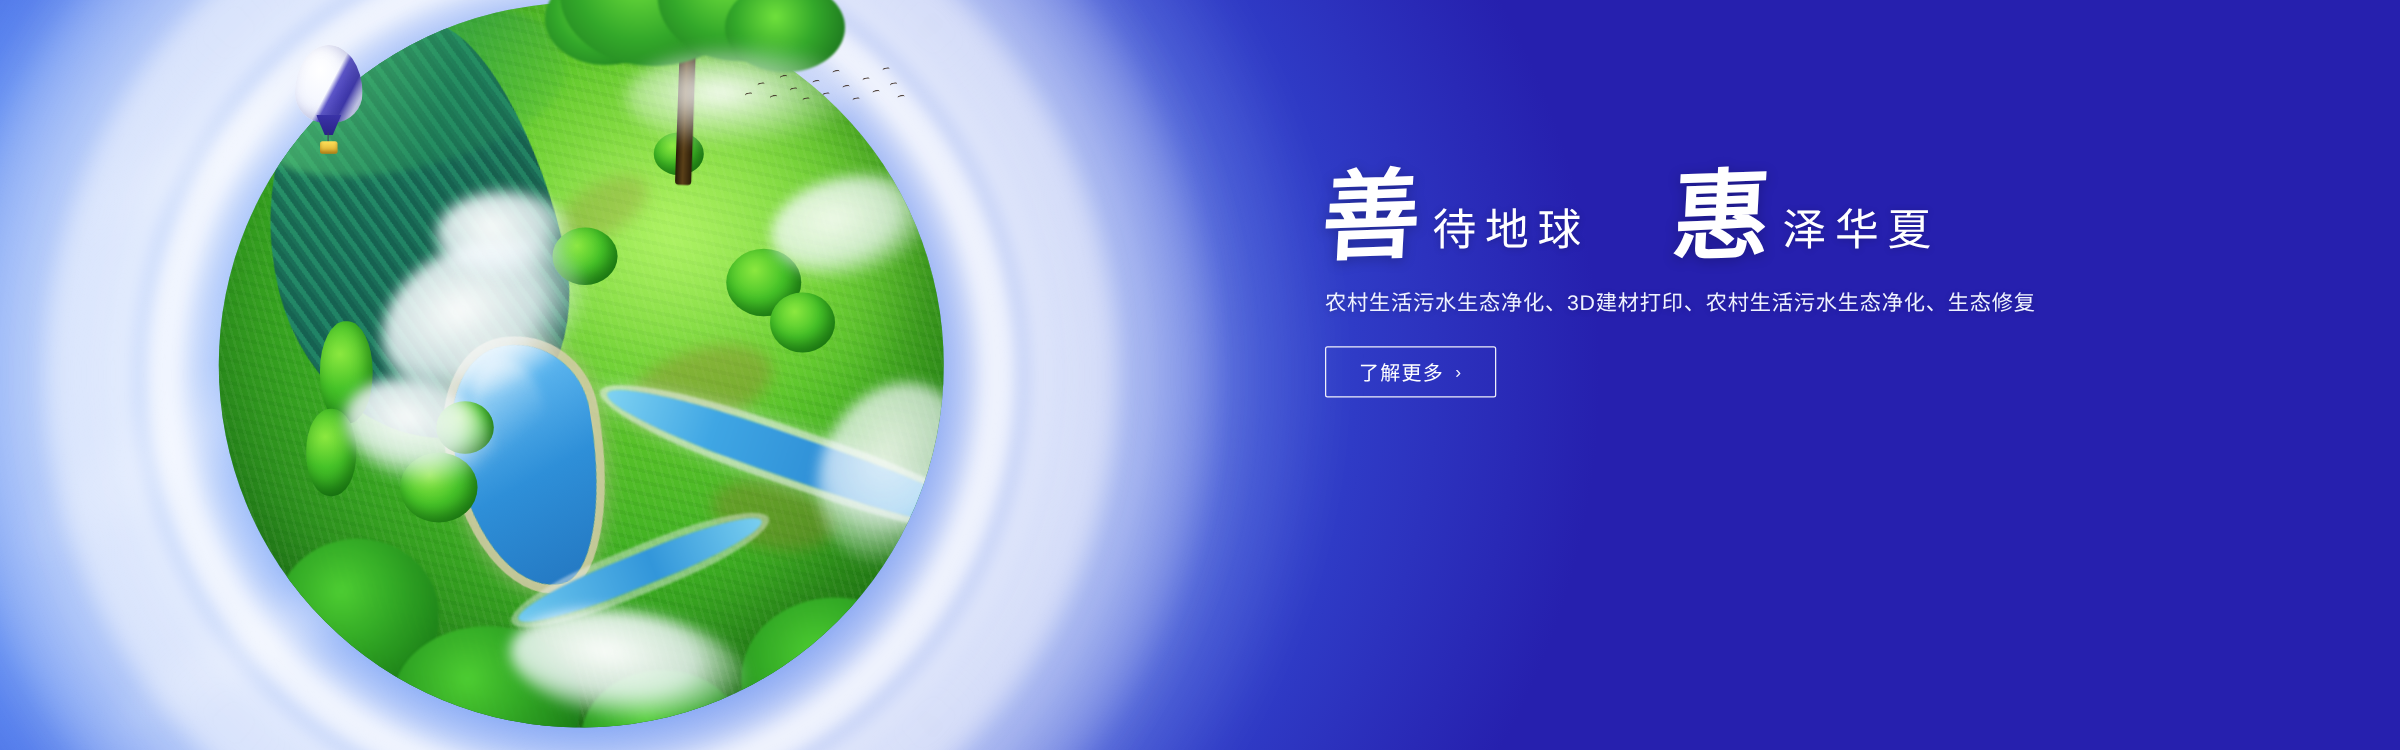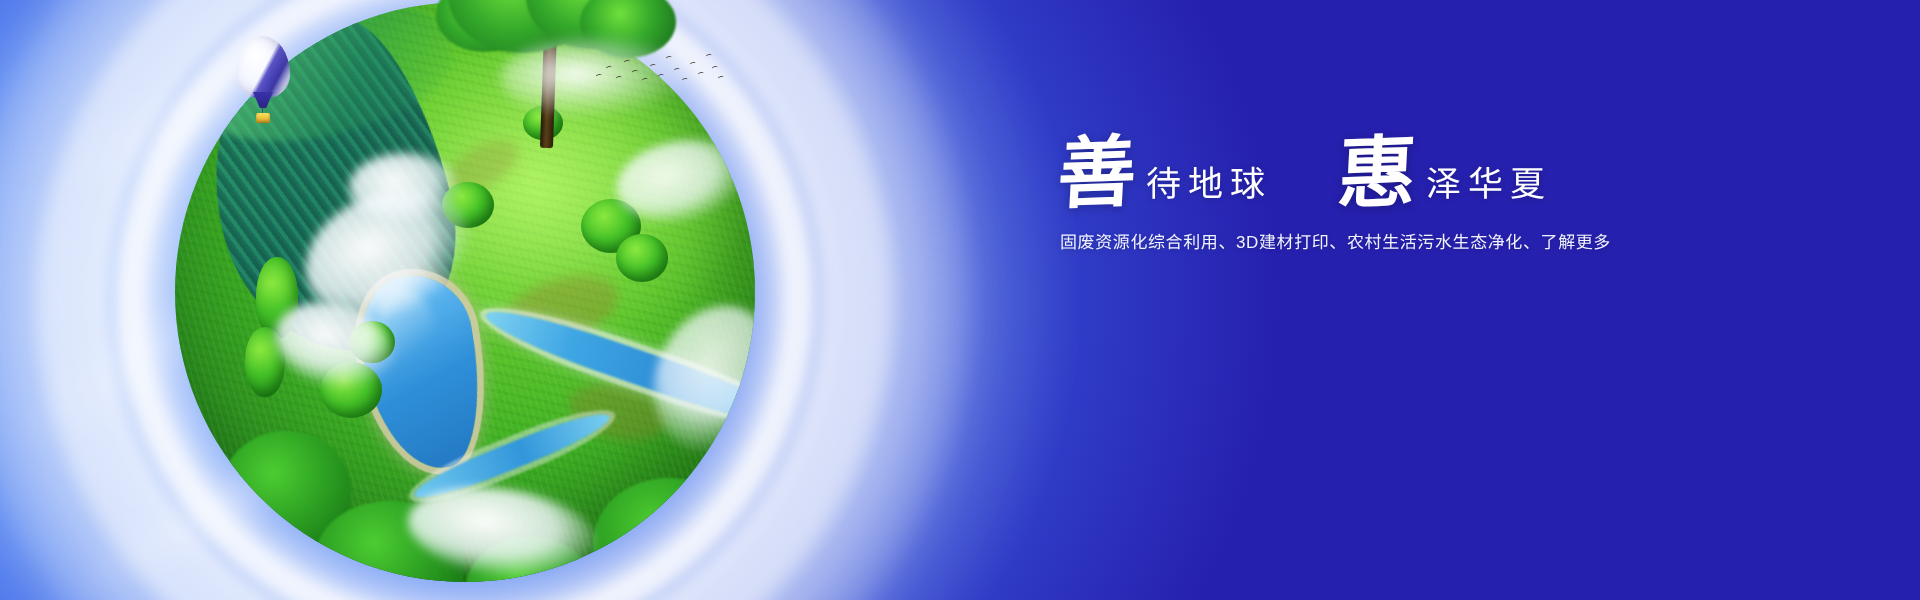--- a/index.html
+++ b/index.html
@@ -340,17 +340,21 @@
         <span class="hl-small">待地球</span>
       </span>
       <span class="hl-gap"></span>
       <span class="hl-group">
         <span class="hl-big">惠</span>
         <span class="hl-small">泽华夏</span>
       </span>
     </div>
 
 
-    <div class="desc">固废资源化综合利用、3D建材打印、农村生活污水生态净化、了解更多</div>
-
+    <div class="desc">农村生活污水生态净化、3D建材打印、农村生活污水生态净化、生态修复</div>
+
+    <button class="cta">
+      <span>了解更多</span>
+      <span class="cta-chev">›</span>
+    </button>
 
   </div>
 </div>
 
 </body></html>

